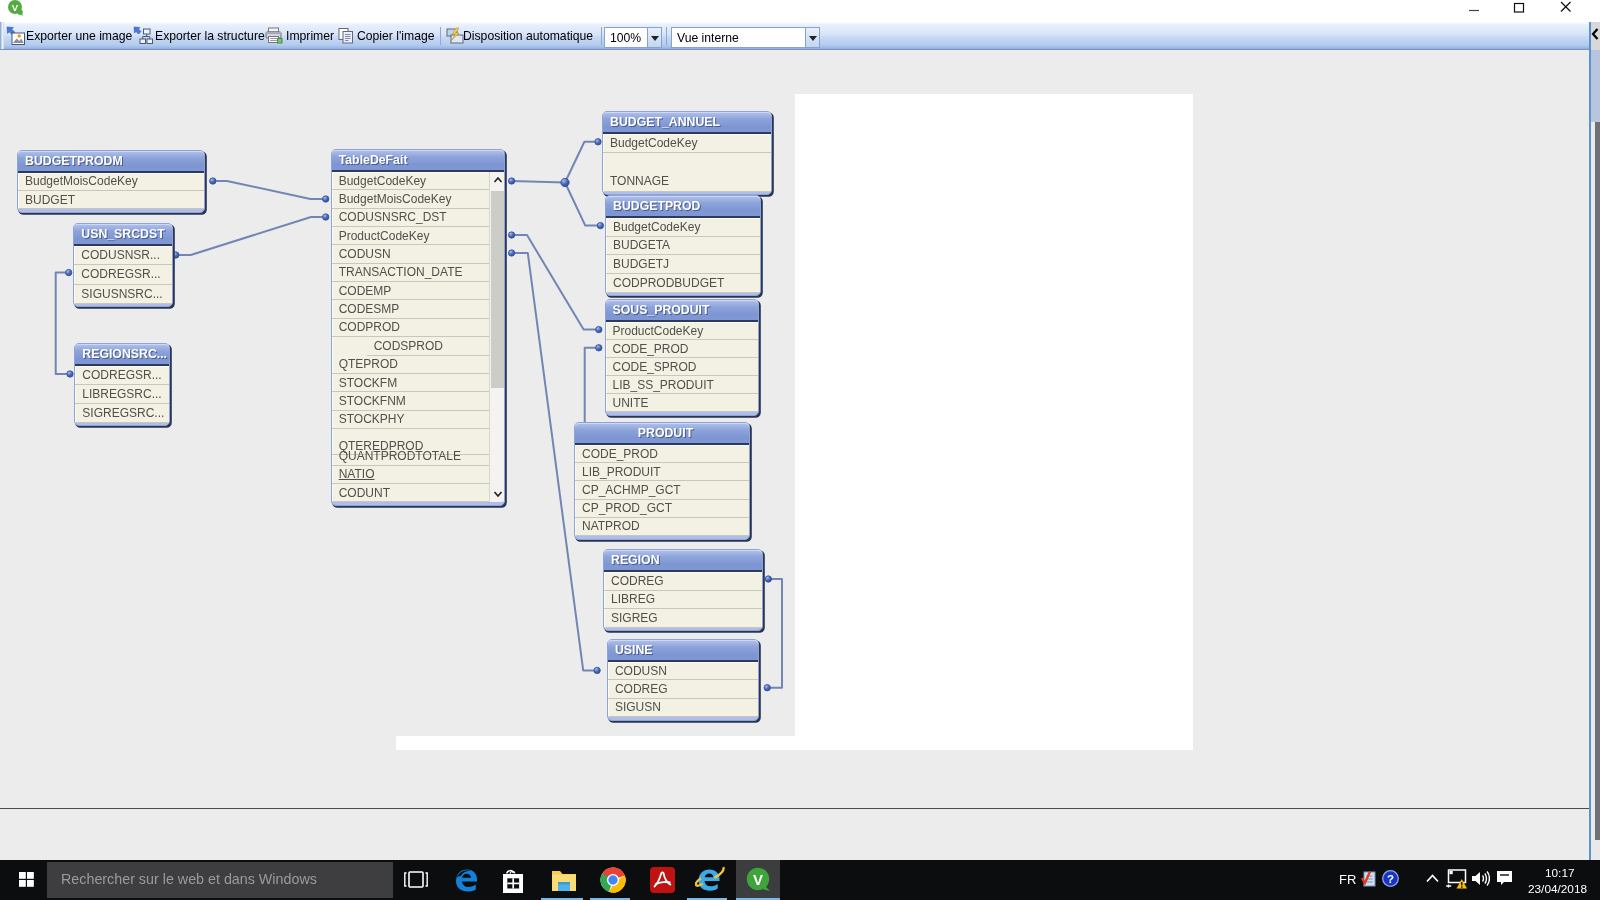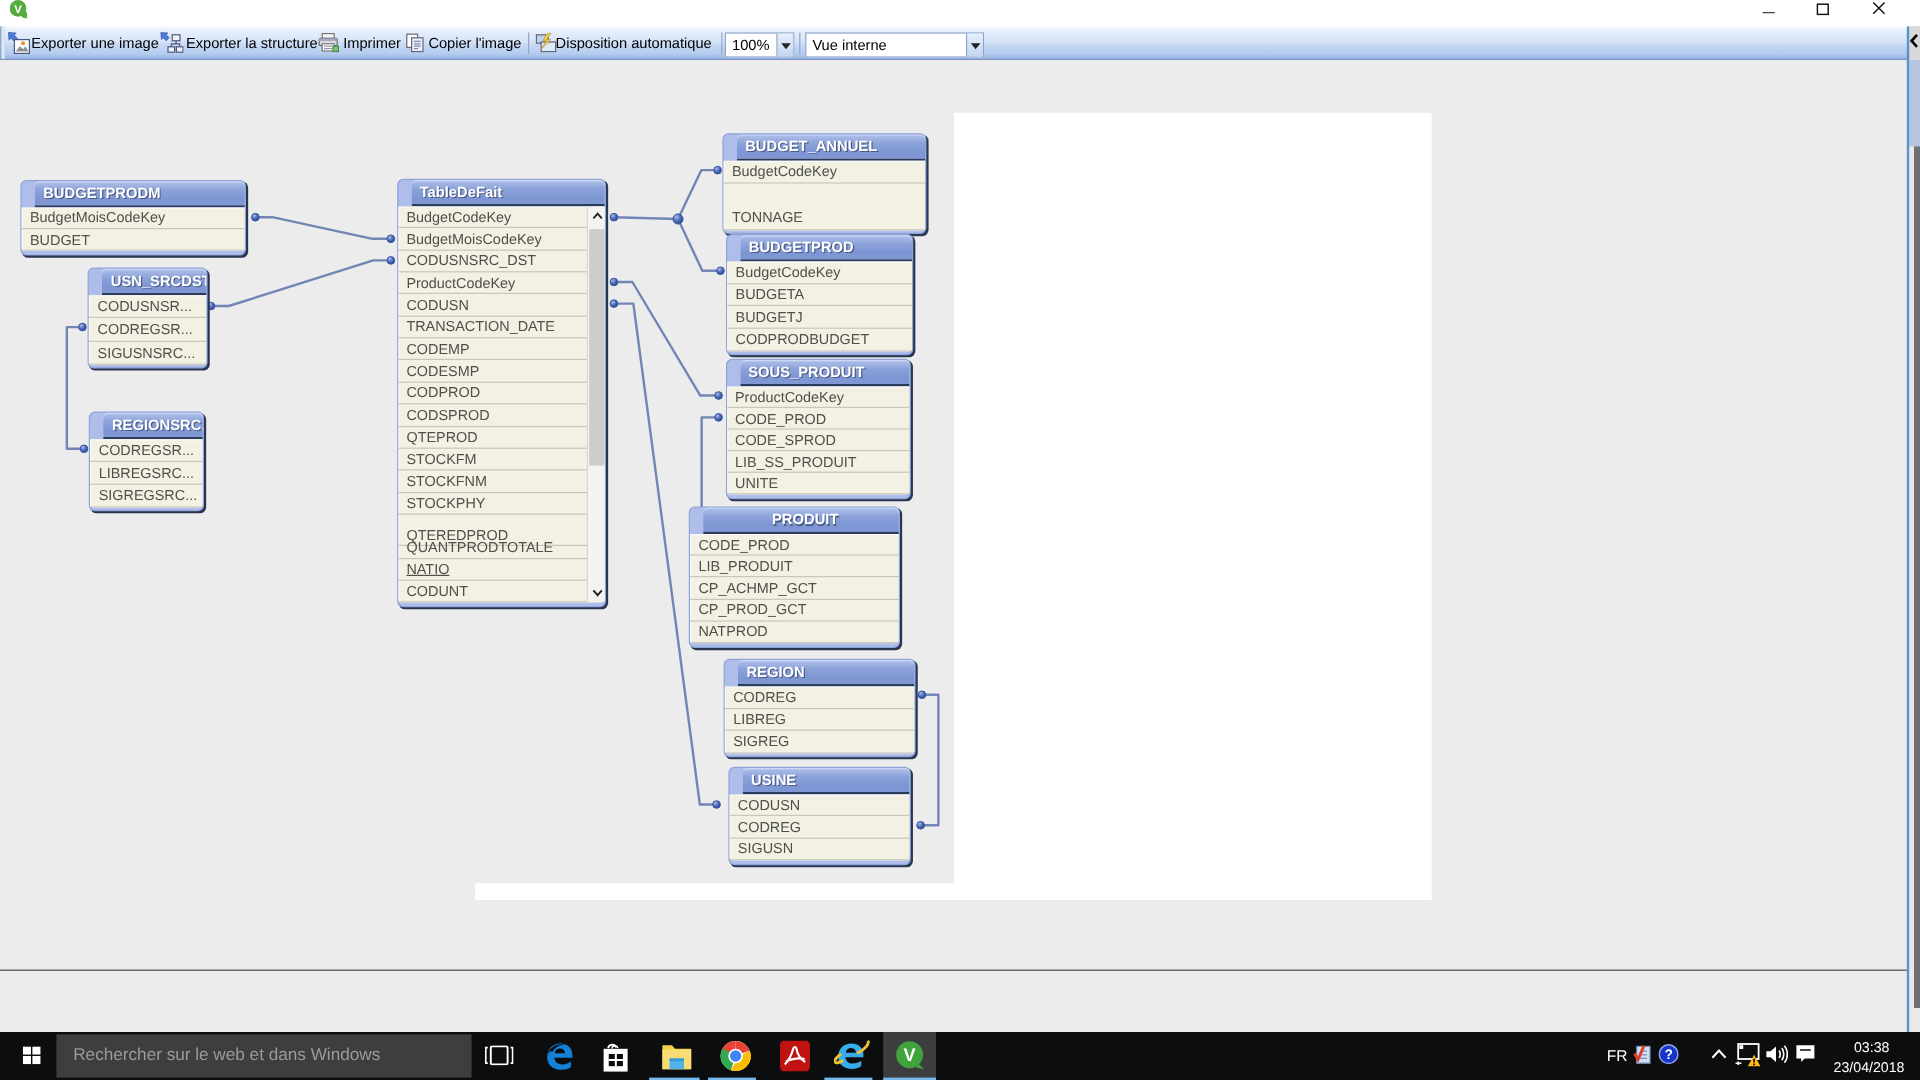--- a/index.html
+++ b/index.html
@@ -20,21 +20,21 @@
 .combo .ca:after { content:""; position:absolute; left:3px; top:8px; border:4px solid transparent; border-top:5px solid #222; }
 
 #canvas { position:absolute; left:0; top:50px; width:1590px; height:758px; background:#ebeceb; }
 .wrect { position:absolute; background:#fff; }
 
 .tbl { position:absolute; border-radius:5px; background:#aebdea; padding-bottom:2.5px;
   border:1px solid #8ea4d8; box-shadow:1.5px 1.5px 0 0.3px #2a3552; z-index:2; }
 .tbl .hd { height:22px; border-radius:4px 4px 0 0; padding:3px 0 0 7px;
   background:linear-gradient(180deg,#b2c2e9 0%,#8da3da 35%,#7d96d3 72%,#8097d4 100%);
   box-shadow:inset 0 1px 0 #ccd8f5; border-bottom:2px solid #2c3a5e; color:#fff; font-weight:bold; font-size:12.3px;
-  text-shadow:1px 1px 0 #4a5a85; white-space:nowrap; overflow:hidden;margin-left:11px; }
+  text-shadow:1px 1px 0 #4a5a85; white-space:nowrap; overflow:hidden; }
 .tbl .bd { position:relative; background:#f2f1e4; border-radius:0 0 2px 2px; overflow:hidden;
   box-shadow:inset 1px 1px 0 #fbfaf4; }
 .tbl .row { position:absolute; left:0; right:0; padding-left:7px; font-size:12px; color:#50504a;
   border-bottom:1px solid #c8c7b9; white-space:nowrap; overflow:hidden; display:flex; align-items:center; }
 .sbar { position:absolute; right:0; top:0; bottom:0; width:15px; background:#f4f3ef; border-left:1px solid #d8d7cc; }
 .sthumb { position:absolute; left:1px; top:19px; width:13px; height:197px; background:#cdcdc8; }
 .sarr { position:absolute; left:0.5px; }
 
 #footline { position:absolute; left:0; top:808px; width:1600px; height:1px; background:#4c4c4c; }
 #footer { position:absolute; left:0; top:809px; width:1590px; height:51px; background:#f0f0f0; }
@@ -197,21 +197,21 @@
   <div class="bd" style="height:330.3px;">
           <div class="row" style="top:0.0px;height:18.35px;">BudgetCodeKey</div>
           <div class="row" style="top:18.4px;height:18.35px;">BudgetMoisCodeKey</div>
           <div class="row" style="top:36.7px;height:18.35px;">CODUSNSRC_DST</div>
           <div class="row" style="top:55.1px;height:18.35px;">ProductCodeKey</div>
           <div class="row" style="top:73.4px;height:18.35px;">CODUSN</div>
           <div class="row" style="top:91.8px;height:18.35px;">TRANSACTION_DATE</div>
           <div class="row" style="top:110.1px;height:18.35px;">CODEMP</div>
           <div class="row" style="top:128.5px;height:18.35px;">CODESMP</div>
           <div class="row" style="top:146.8px;height:18.35px;">CODPROD</div>
-          <div class="row" style="top:165.2px;height:18.35px;">CODSPROD</div>
+          <div class="row" style="top:165.2px;height:18.35px;margin-left:35px;">CODSPROD</div>
           <div class="row" style="top:183.5px;height:18.35px;">QTEPROD</div>
           <div class="row" style="top:201.9px;height:18.35px;">STOCKFM</div>
           <div class="row" style="top:220.2px;height:18.35px;">STOCKFNM</div>
           <div class="row" style="top:238.6px;height:18.35px;">STOCKPHY</div>
           <div class="row" style="top:265px;height:18.35px;">QTEREDPROD</div>
           <div class="row" style="top:275.2px;height:18.35px;">QUANTPRODTOTALE</div>
           <div class="row" style="top:293.6px;height:18.35px;text-decoration:underline;">NATIO</div>
           <div class="row" style="top:312.0px;height:18.35px;">CODUNT</div>
           <div class="sbar">
             <svg class="sarr" style="top:2px;" width="14" height="12" viewBox="0 0 14 12">
@@ -389,17 +389,17 @@
     <svg style="position:absolute;left:1471px;top:10px;" width="19" height="17" viewBox="0 0 19 17">
       <path d="M1 6 h3.5 L9 2 v13 L4.5 11 H1 z" fill="#fff"></path>
       <path d="M11.5 5.5 C12.8 7 12.8 10 11.5 11.5" fill="none" stroke="#fff" stroke-width="1.4"></path>
       <path d="M13.8 3.5 C16 5.8 16 11.2 13.8 13.5" fill="none" stroke="#fff" stroke-width="1.4"></path>
       <path d="M16 1.5 C19.2 4.6 19.2 12.4 16 15.5" fill="none" stroke="#fff" stroke-width="1.4"></path>
     </svg>
     <svg style="position:absolute;left:1496px;top:10px;" width="17" height="17" viewBox="0 0 17 17">
       <path d="M1 1 h15 v11 h-8 l-3 3 v-3 h-4 z" fill="#fff"></path>
       <line x1="4" y1="5" x2="13" y2="5" stroke="#0c0d0e" stroke-width="1.4"></line>
     </svg>
-    <div class="trayt" style="left:1545px;top:6px;">03:38</div>
+    <div class="trayt" style="left:1545px;top:6px;">10:17</div>
     <div class="trayt" style="left:1528px;top:22px;">23/04/2018</div>
   </div>
 
 </div>
 
 </body></html>

